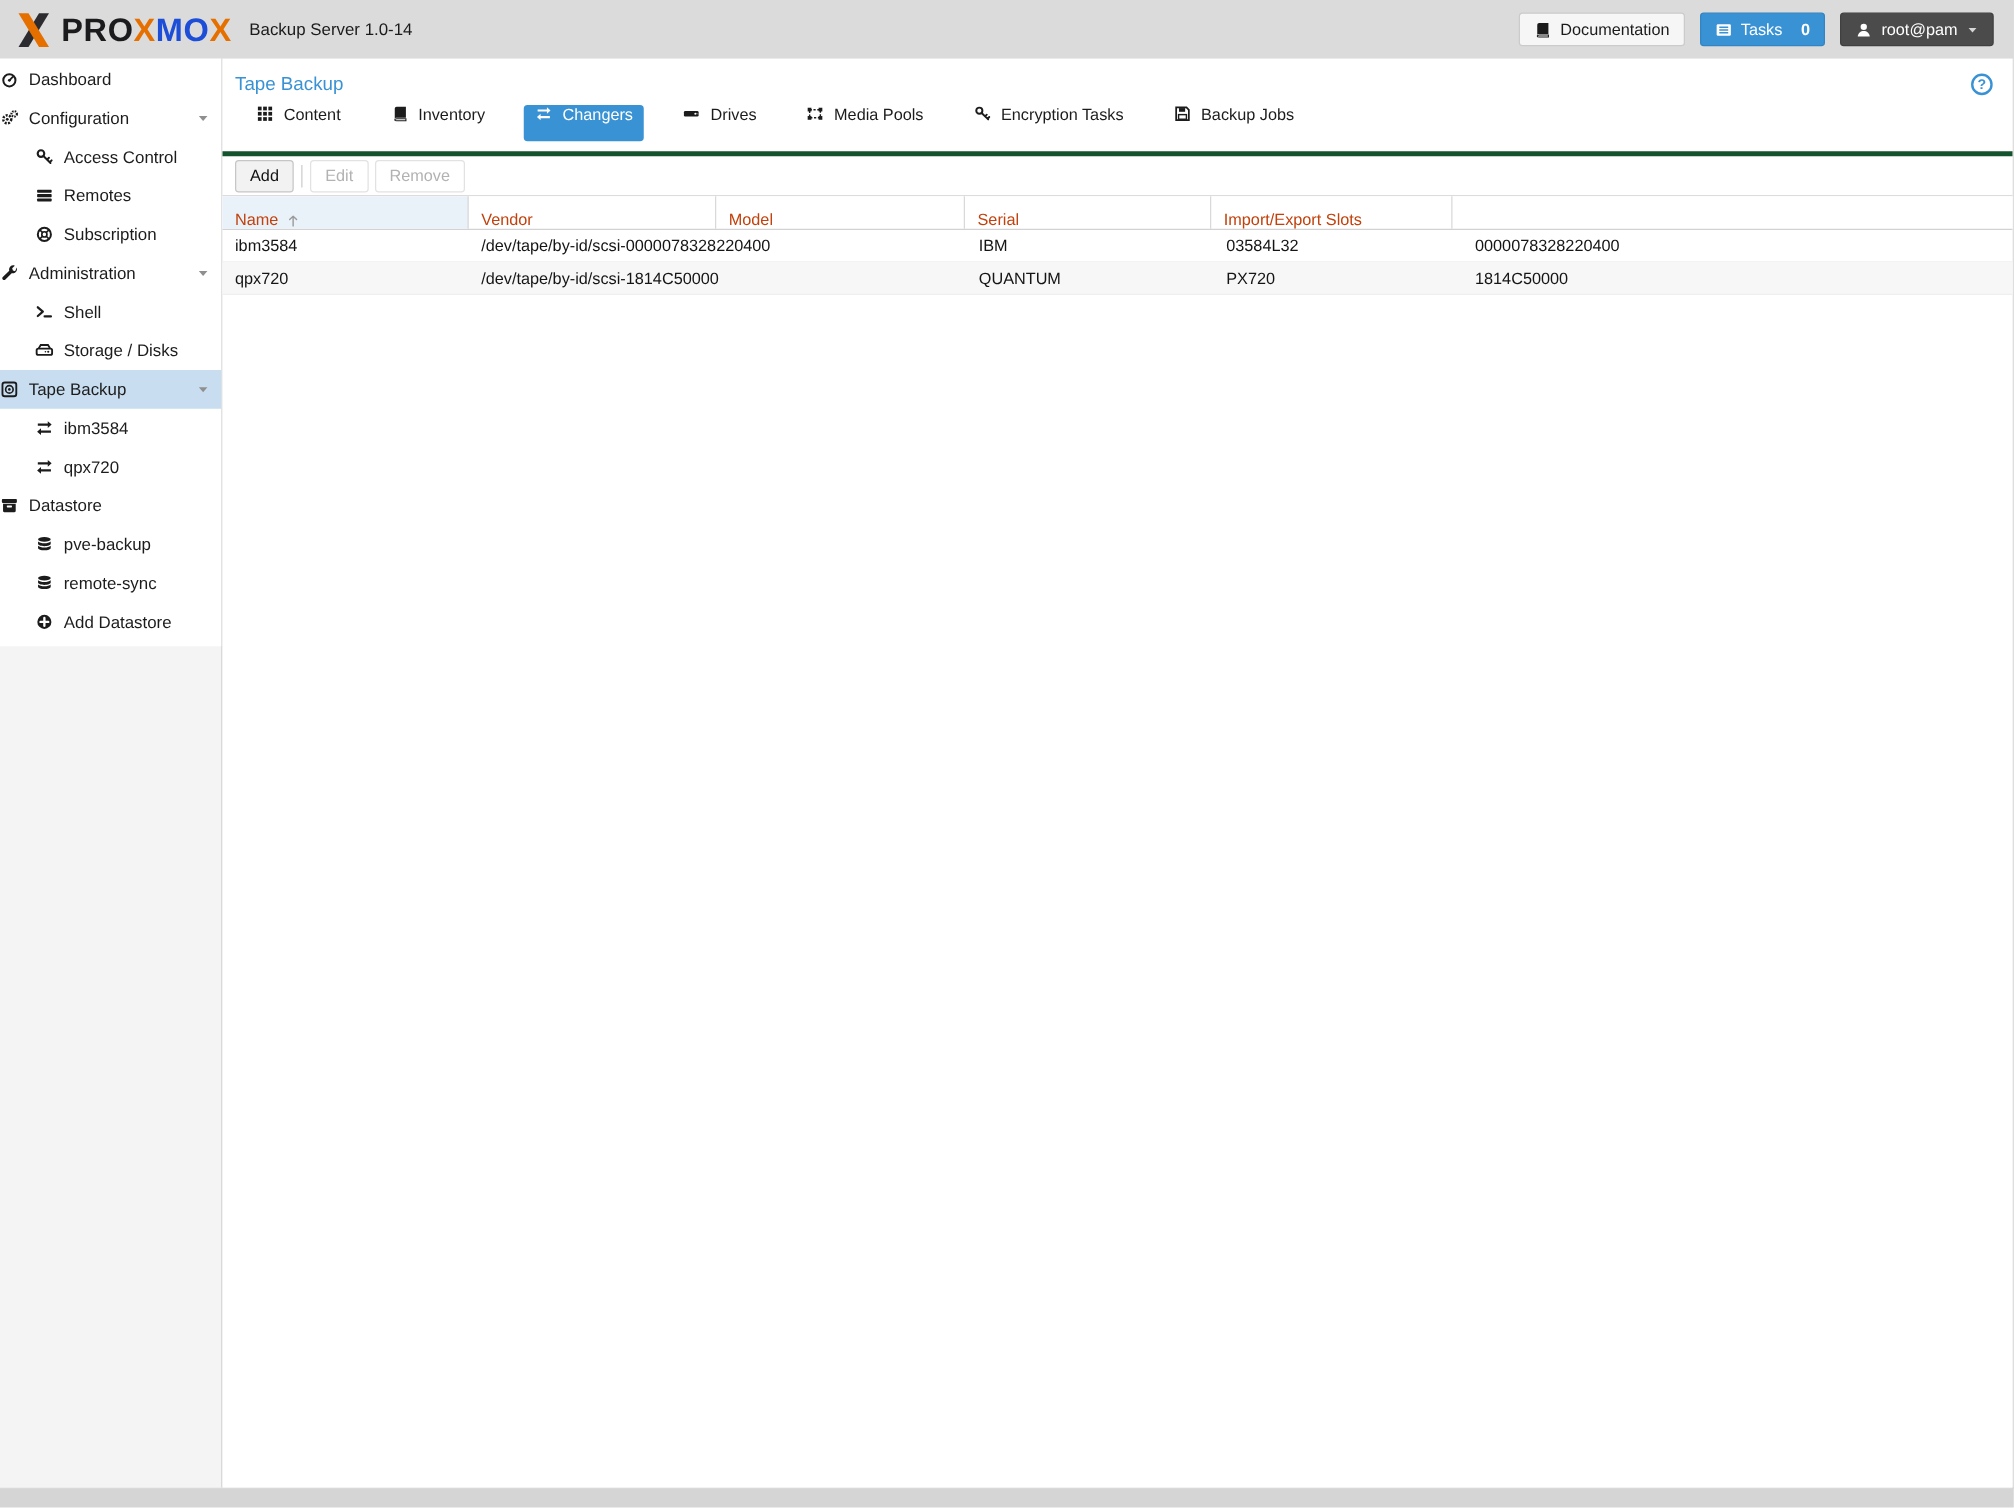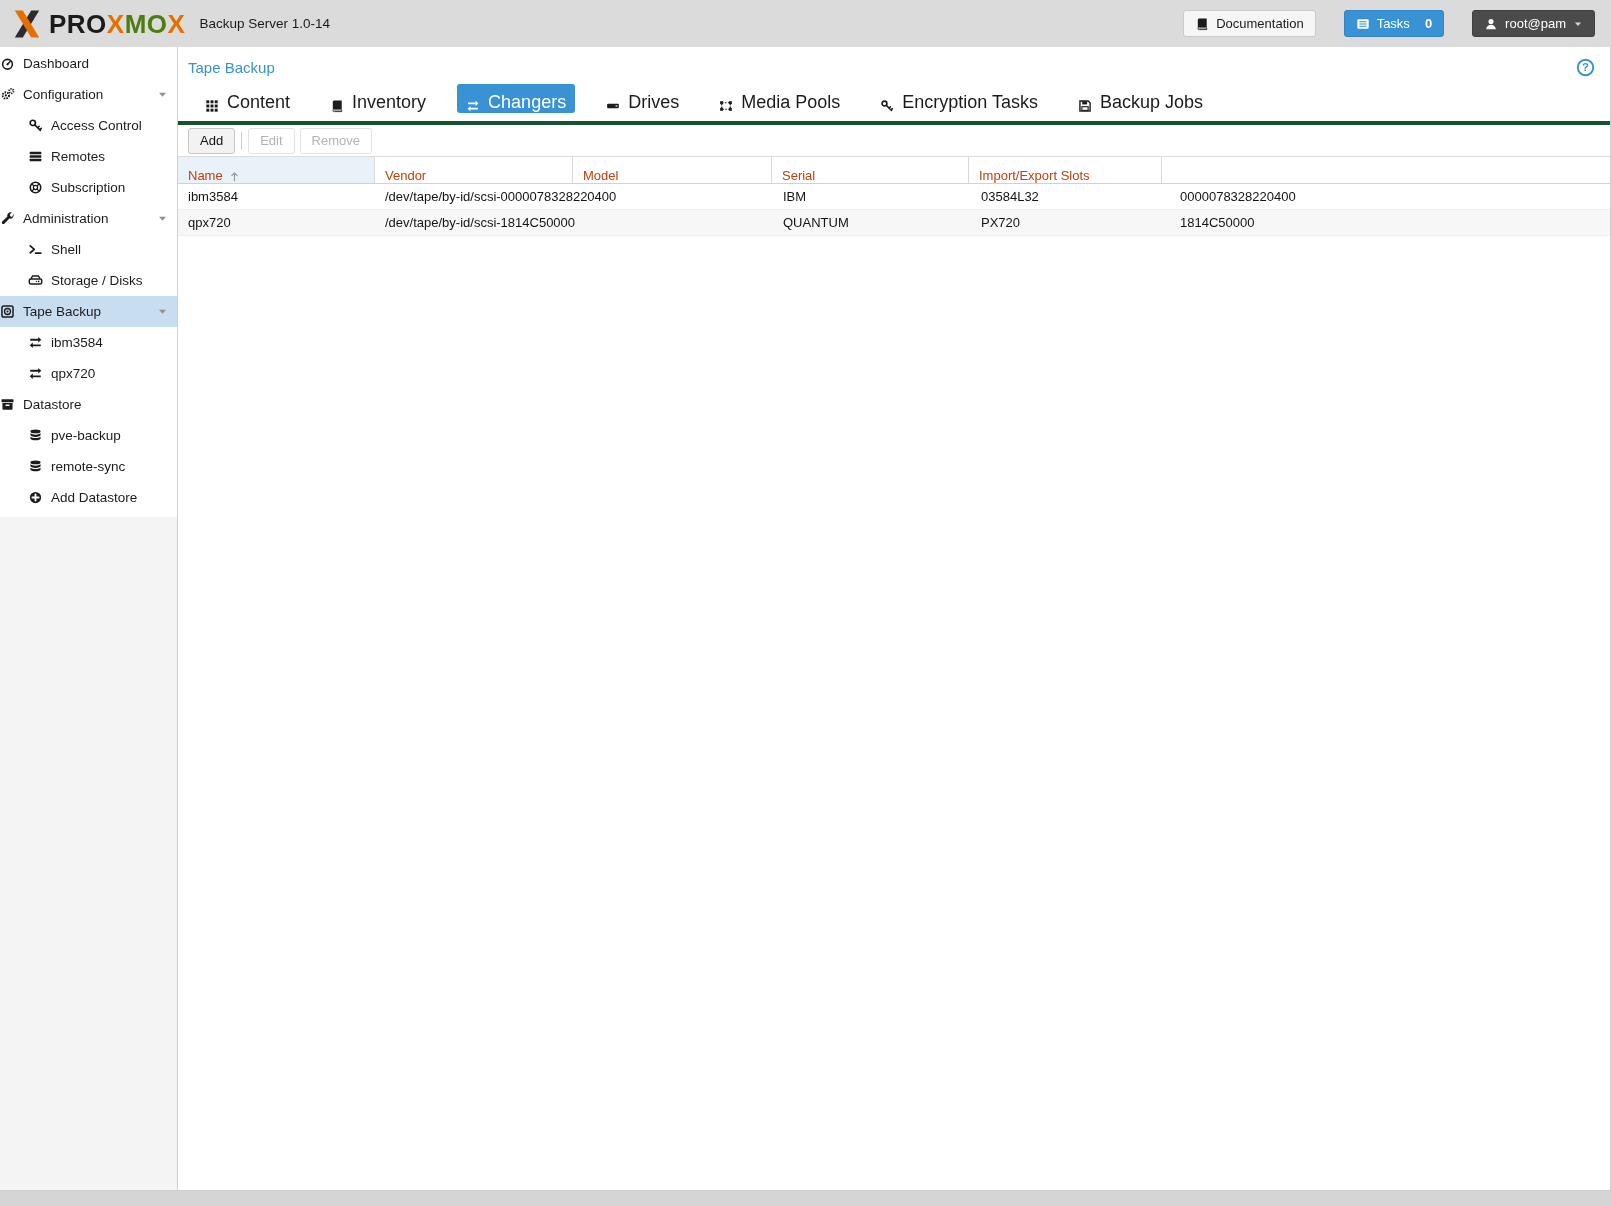--- a/index.html
+++ b/index.html
@@ -6,21 +6,21 @@
   html,body { width:1611px; height:1206px; overflow:hidden; }
   body { background:#d5d5d5; font-family:"Liberation Sans","DejaVu Sans",sans-serif; color:#1c1c1c; }
   .app { width:1611px; height:1206px; position:relative; }
 
   
   .topbar { height:47px; background:#dbdbdb; display:flex; align-items:center; padding:0 16px 0 10px; }
   .brand { display:flex; align-items:center; gap:5px; }
   .logo-x { width:34px; height:32px; display:inline-block; }
   .brand-word { font-size:26px; font-weight:800; letter-spacing:0.5px; line-height:1; }
   .product { margin-left:14px; font-size:13.5px; color:#1b1b1b; }
-  .topbar-right { margin-left:auto; display:flex; gap:28px; align-items:flex-start; }
+  .topbar-right { margin-left:auto; display:flex; gap:12px; align-items:flex-start; }
   .btn { height:27px; display:inline-flex; align-items:center; gap:7px; padding:0 11px; border-radius:3px; font-size:13px; cursor:pointer; font-family:inherit; }
   .btn-doc { background:#f6f6f6; border:1px solid #cbcbcb; color:#1b1b1b; }
   .btn-tasks { background:#3892d4; border:1px solid #3284c2; color:#fff; }
   .btn-tasks .tasks-count { margin-left:8px; font-weight:bold; }
   .btn-user { background:#4b4b4b; border:1px solid #404040; color:#fff; }
   .user-caret { color:#d6d6d6; }
 
   
   .main-row { display:flex; height:1144px; background:#fff; border-right:1px solid #cfcfcf; border-bottom:1px solid #cfcfcf; }
 
@@ -34,21 +34,21 @@
   .nav-item .icon { width:15px; height:15px; margin-right:8px; flex-shrink:0; }
   .nav-caret { position:absolute; right:9px; width:11px!important; height:11px!important; color:#8f8f8f; margin:0!important; }
 
   
   .content { flex:1; display:flex; flex-direction:column; background:#fff; min-width:0; }
   .panel-header { display:flex; align-items:center; padding:11px 15px 2px 10px; }
   .panel-title { color:#3892d4; font-size:15px; }
   .help-icon { margin-left:auto; width:19px; height:19px; color:#3892d4; cursor:pointer; display:inline-block; }
 
   .tab-bar { display:flex; gap:22px; padding:5px 0 8px 18px; align-items:center; }
-  .tab { display:inline-flex; align-items:flex-end; gap:8px; height:29px; padding:0 9px; font-size:18px; border-radius:3px; color:#1c1c1c; cursor:pointer; }
+  .tab { display:inline-flex; align-items:flex-start; gap:8px; height:29px; padding:0 9px; font-size:13px; border-radius:3px; color:#1c1c1c; cursor:pointer; }
   .tab .icon { width:14px; height:14px; }
   .tab.active { background:#3892d4; color:#fff; }
 
   .toolbar { display:flex; align-items:center; gap:5px; padding:4px 0 4px 10px; border-top:4px solid #14532d; height:35px; }
   .tbtn { height:26px; padding:0 11px; font-size:13px; border-radius:3px; display:inline-flex; align-items:center; cursor:pointer; font-family:inherit; }
   .tbtn.enabled { background:#f2f2f2; border:1px solid #c6c6c6; color:#111; }
   .tbtn.disabled { background:#fff; border:1px solid #e2e2e2; color:#b2b2b2; cursor:default; }
   .tb-sep { width:1px; height:18px; background:#cdcdcd; margin:0 1px; }
 
   
@@ -74,21 +74,21 @@
 <div class="app">
 
   <div class="topbar">
     <div class="brand">
       <span class="logo-x icon" id="logo-x">
           <svg xmlns="http://www.w3.org/2000/svg" viewBox="0 0 32 32" width="100%" height="100%">
             <path d="M20.2 2.5h8L11.8 29.5h-8z" fill="#2c2c30"></path>
             <path d="M3.8 2.5h8l16.4 27h-8z" fill="#e57000"></path>
           </svg>
         </span>
-      <span class="brand-word" id="brand-word"><span style="color: rgb(27, 27, 30);">PRO</span><span style="color: rgb(229, 112, 0);">X</span><span style="color: #4d7c0f;">MO</span><span style="color: rgb(229, 112, 0);">X</span></span>
+      <span class="brand-word" id="brand-word"><span style="color: rgb(27, 27, 30);">PRO</span><span style="color: rgb(229, 112, 0);">X</span><span style="color: #1d4ed8;">MO</span><span style="color: rgb(229, 112, 0);">X</span></span>
     </div>
     <span class="product">Backup Server 1.0-14</span>
     <div class="topbar-right">
       <button class="btn btn-doc">
         <span class="icon i14" id="ic-doc">
             <svg xmlns="http://www.w3.org/2000/svg" viewBox="0 0 16 16" width="100%" height="100%" fill="currentColor">
               <path d="M5 1.6h8.4v10.1H5c-1 0-1.8.5-1.8 1.2V3.4c0-1 .8-1.8 1.8-1.8z"></path>
               <path d="M5 12.5h8.4v1.9H5c-1 0-1.8-.4-1.8-1 0-.5.8-.9 1.8-.9z" fill="none" stroke="currentColor" stroke-width="1"></path>
             </svg>
           </span>

